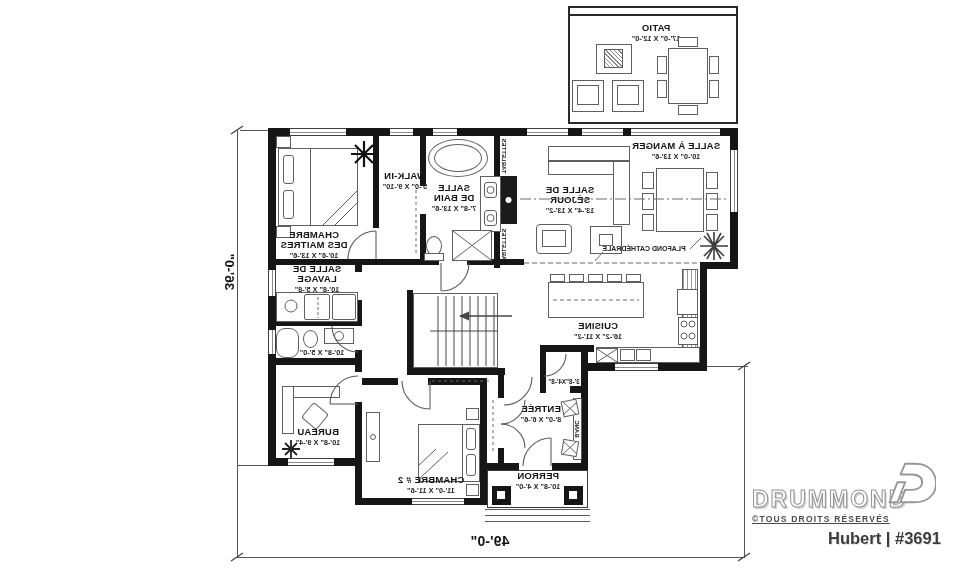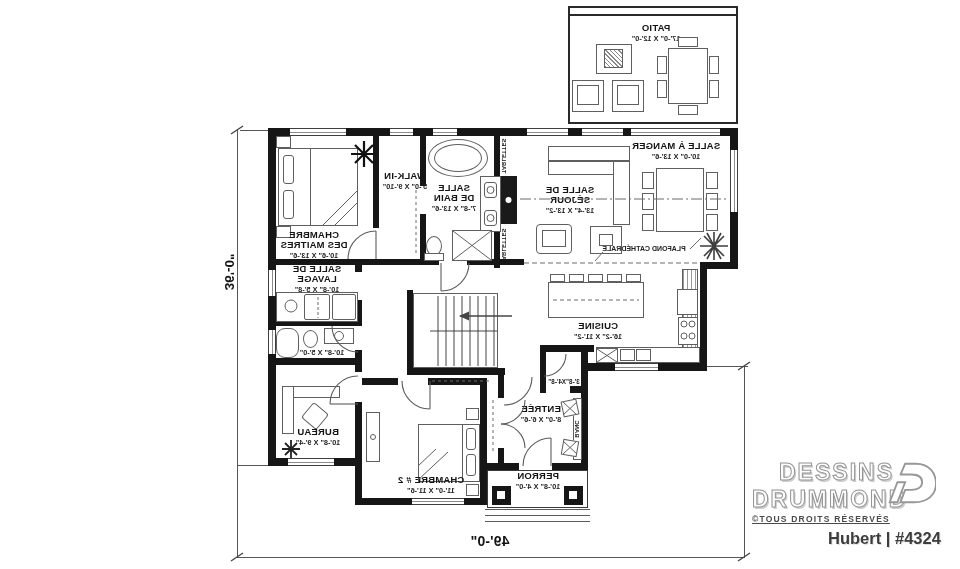--- a/index.html
+++ b/index.html
@@ -352,22 +352,21 @@
     </g>
 
     <g stroke="#444" stroke-width="1.3">
       <line x1="231" y1="134" x2="243" y2="126"></line>
       <line x1="231" y1="561" x2="243" y2="553"></line>
       <line x1="738" y1="561" x2="750" y2="553"></line>
       <line x1="738" y1="370" x2="750" y2="362"></line>
     </g>
   </svg>
 
-  <div class="brand" style="left:779px;top:459px;">DESSINS</div>
   <div class="brand" style="left:752px;top:486px;">DRUMMOND</div>
   <svg width="54" height="66" viewBox="0 0 70 78" style="position:absolute;left:882px;top:450px;">
     <path d="M10,64 L20,38 L30,38 L20,64 Z" fill="#fff" stroke="#979797" stroke-width="2.4"></path>
     <path d="M30,14 L44,14 C62,14 70,27 70,40 C70,54 59,64 42,64 L24,64 L30,48 L38,48 C47,48 52,44 52,38 C52,31 46,28 38,28 L24,28 Z" fill="#fff" stroke="#979797" stroke-width="2.4" stroke-linejoin="round"></path>
   </svg>
   <div class="rights" style="left:752px;top:514px;text-decoration:underline;">©TOUS DROITS RÉSERVÉS</div>
-  <div class="planname" style="left:828px;top:529px;">Hubert | #4324</div>
+  <div class="planname" style="left:828px;top:529px;">Hubert | #3691</div>
 
 </div>
 
 </body></html>

